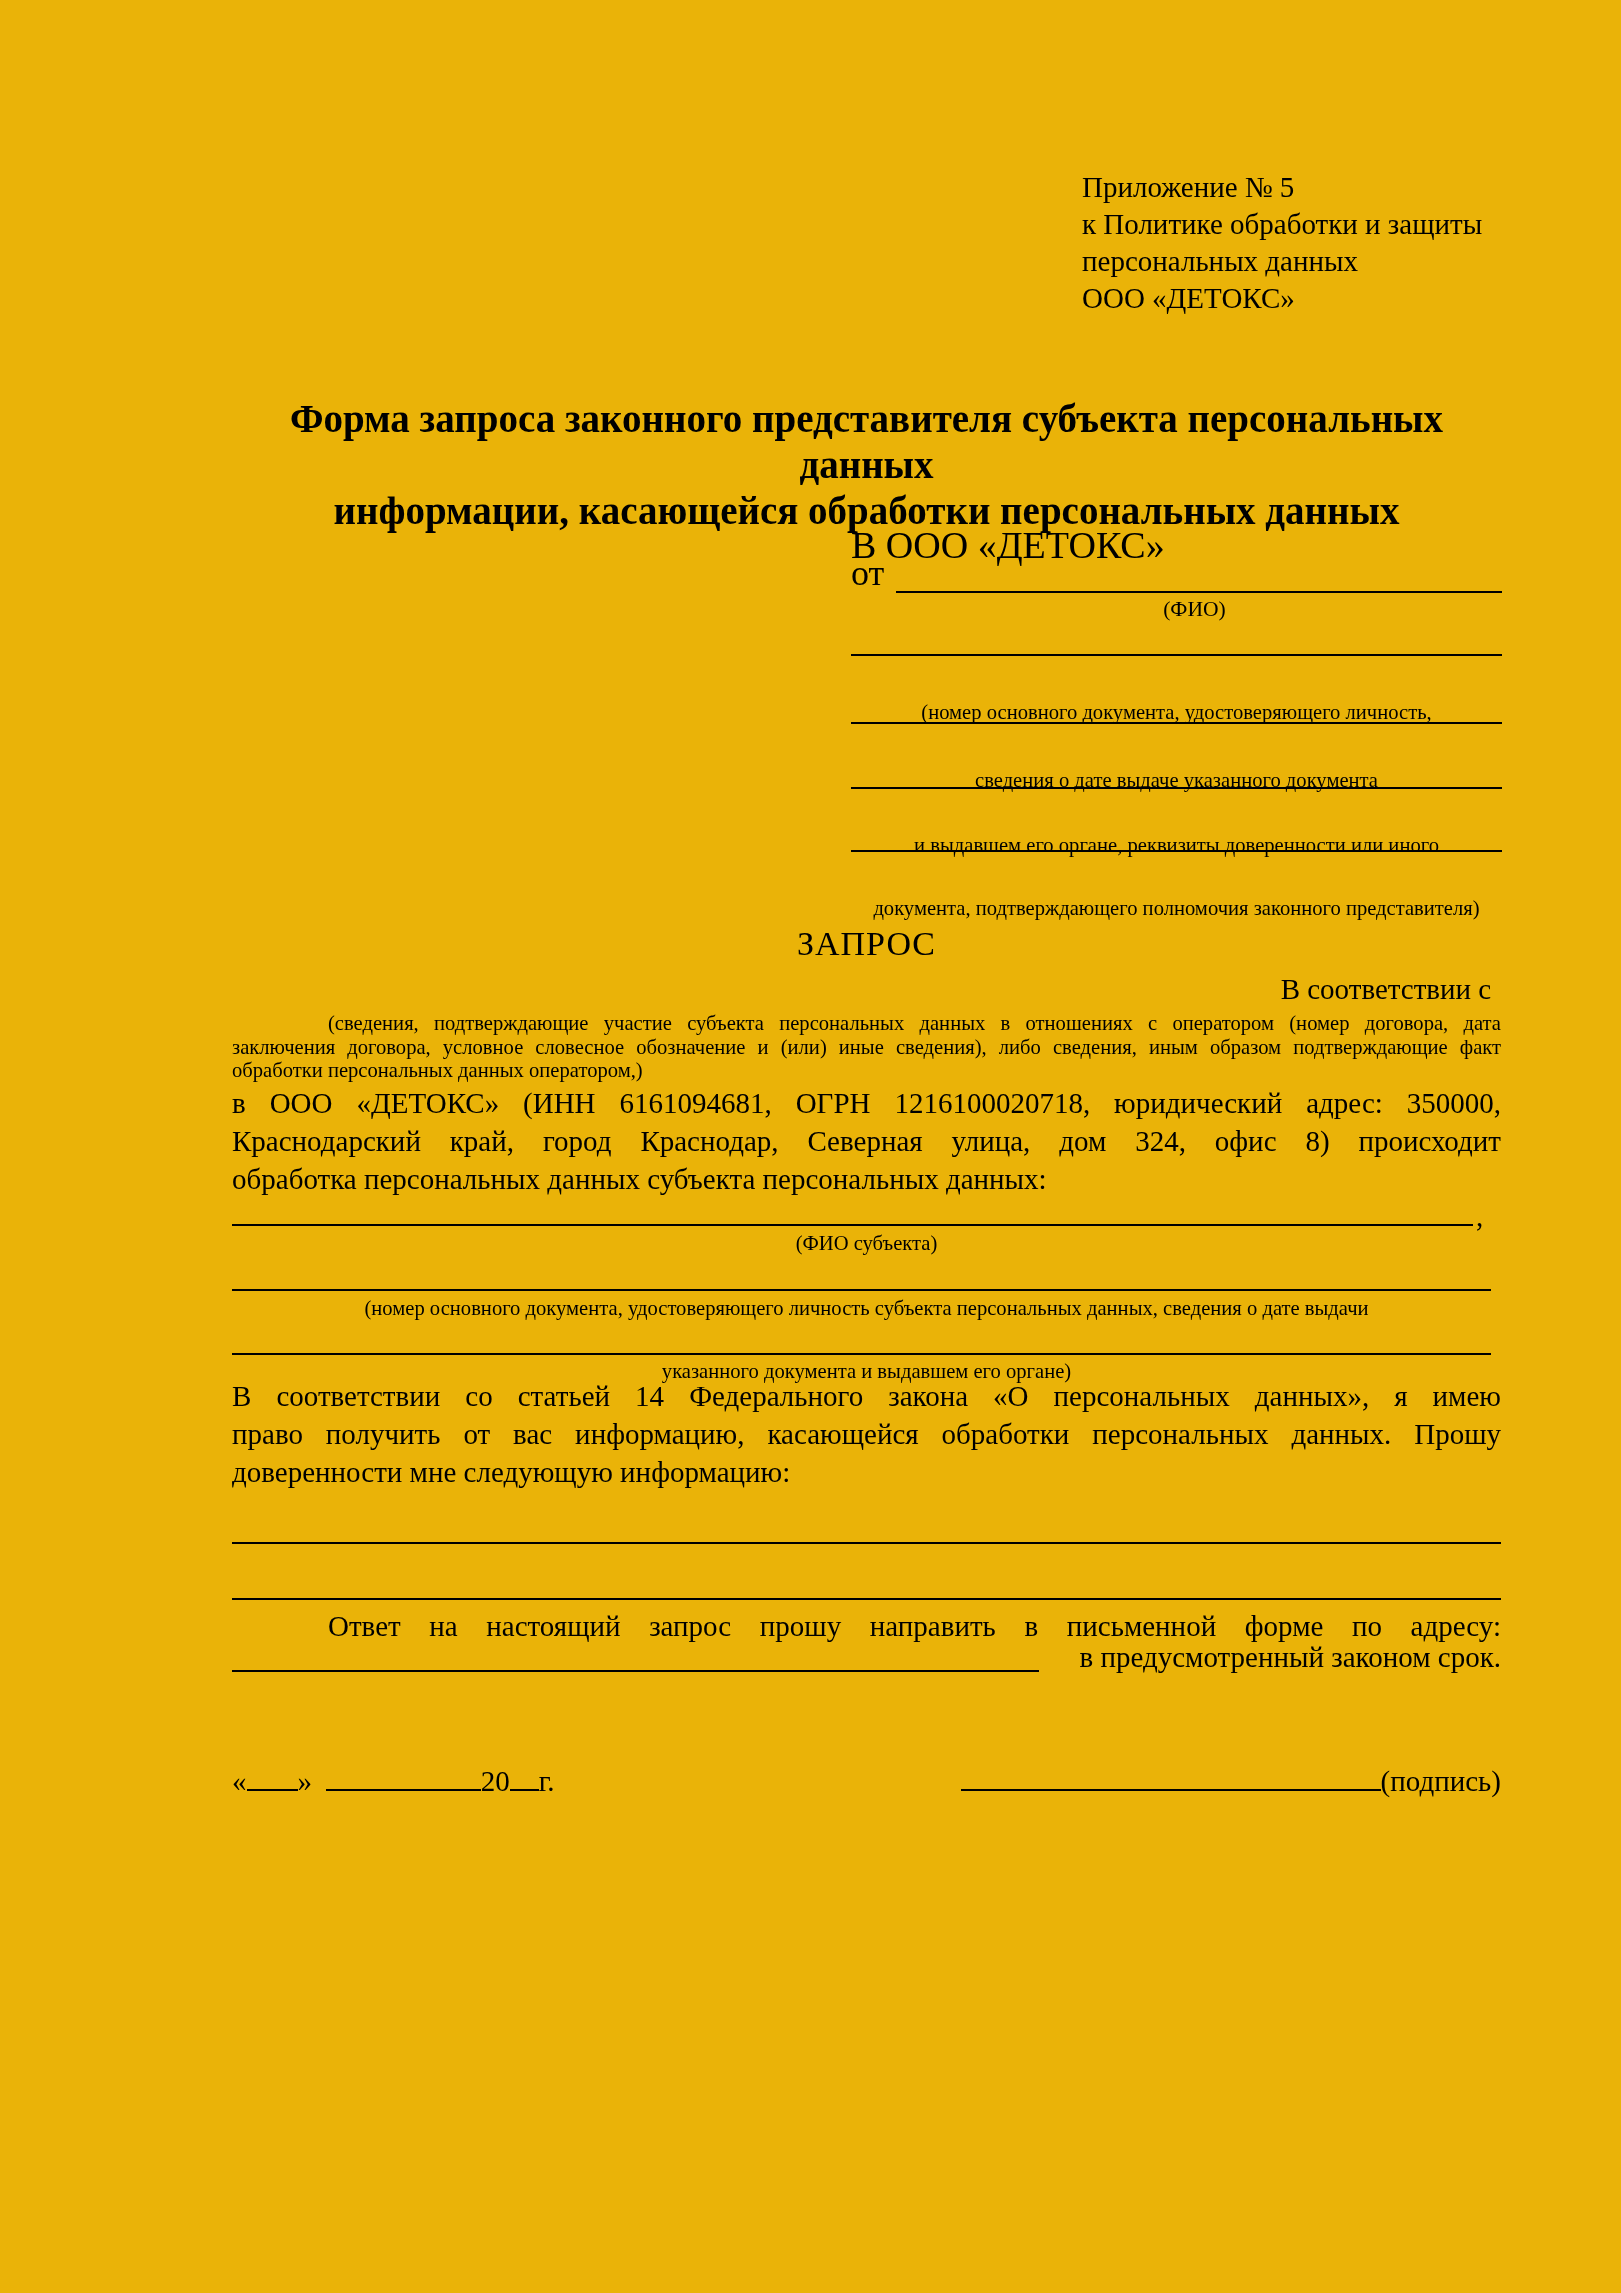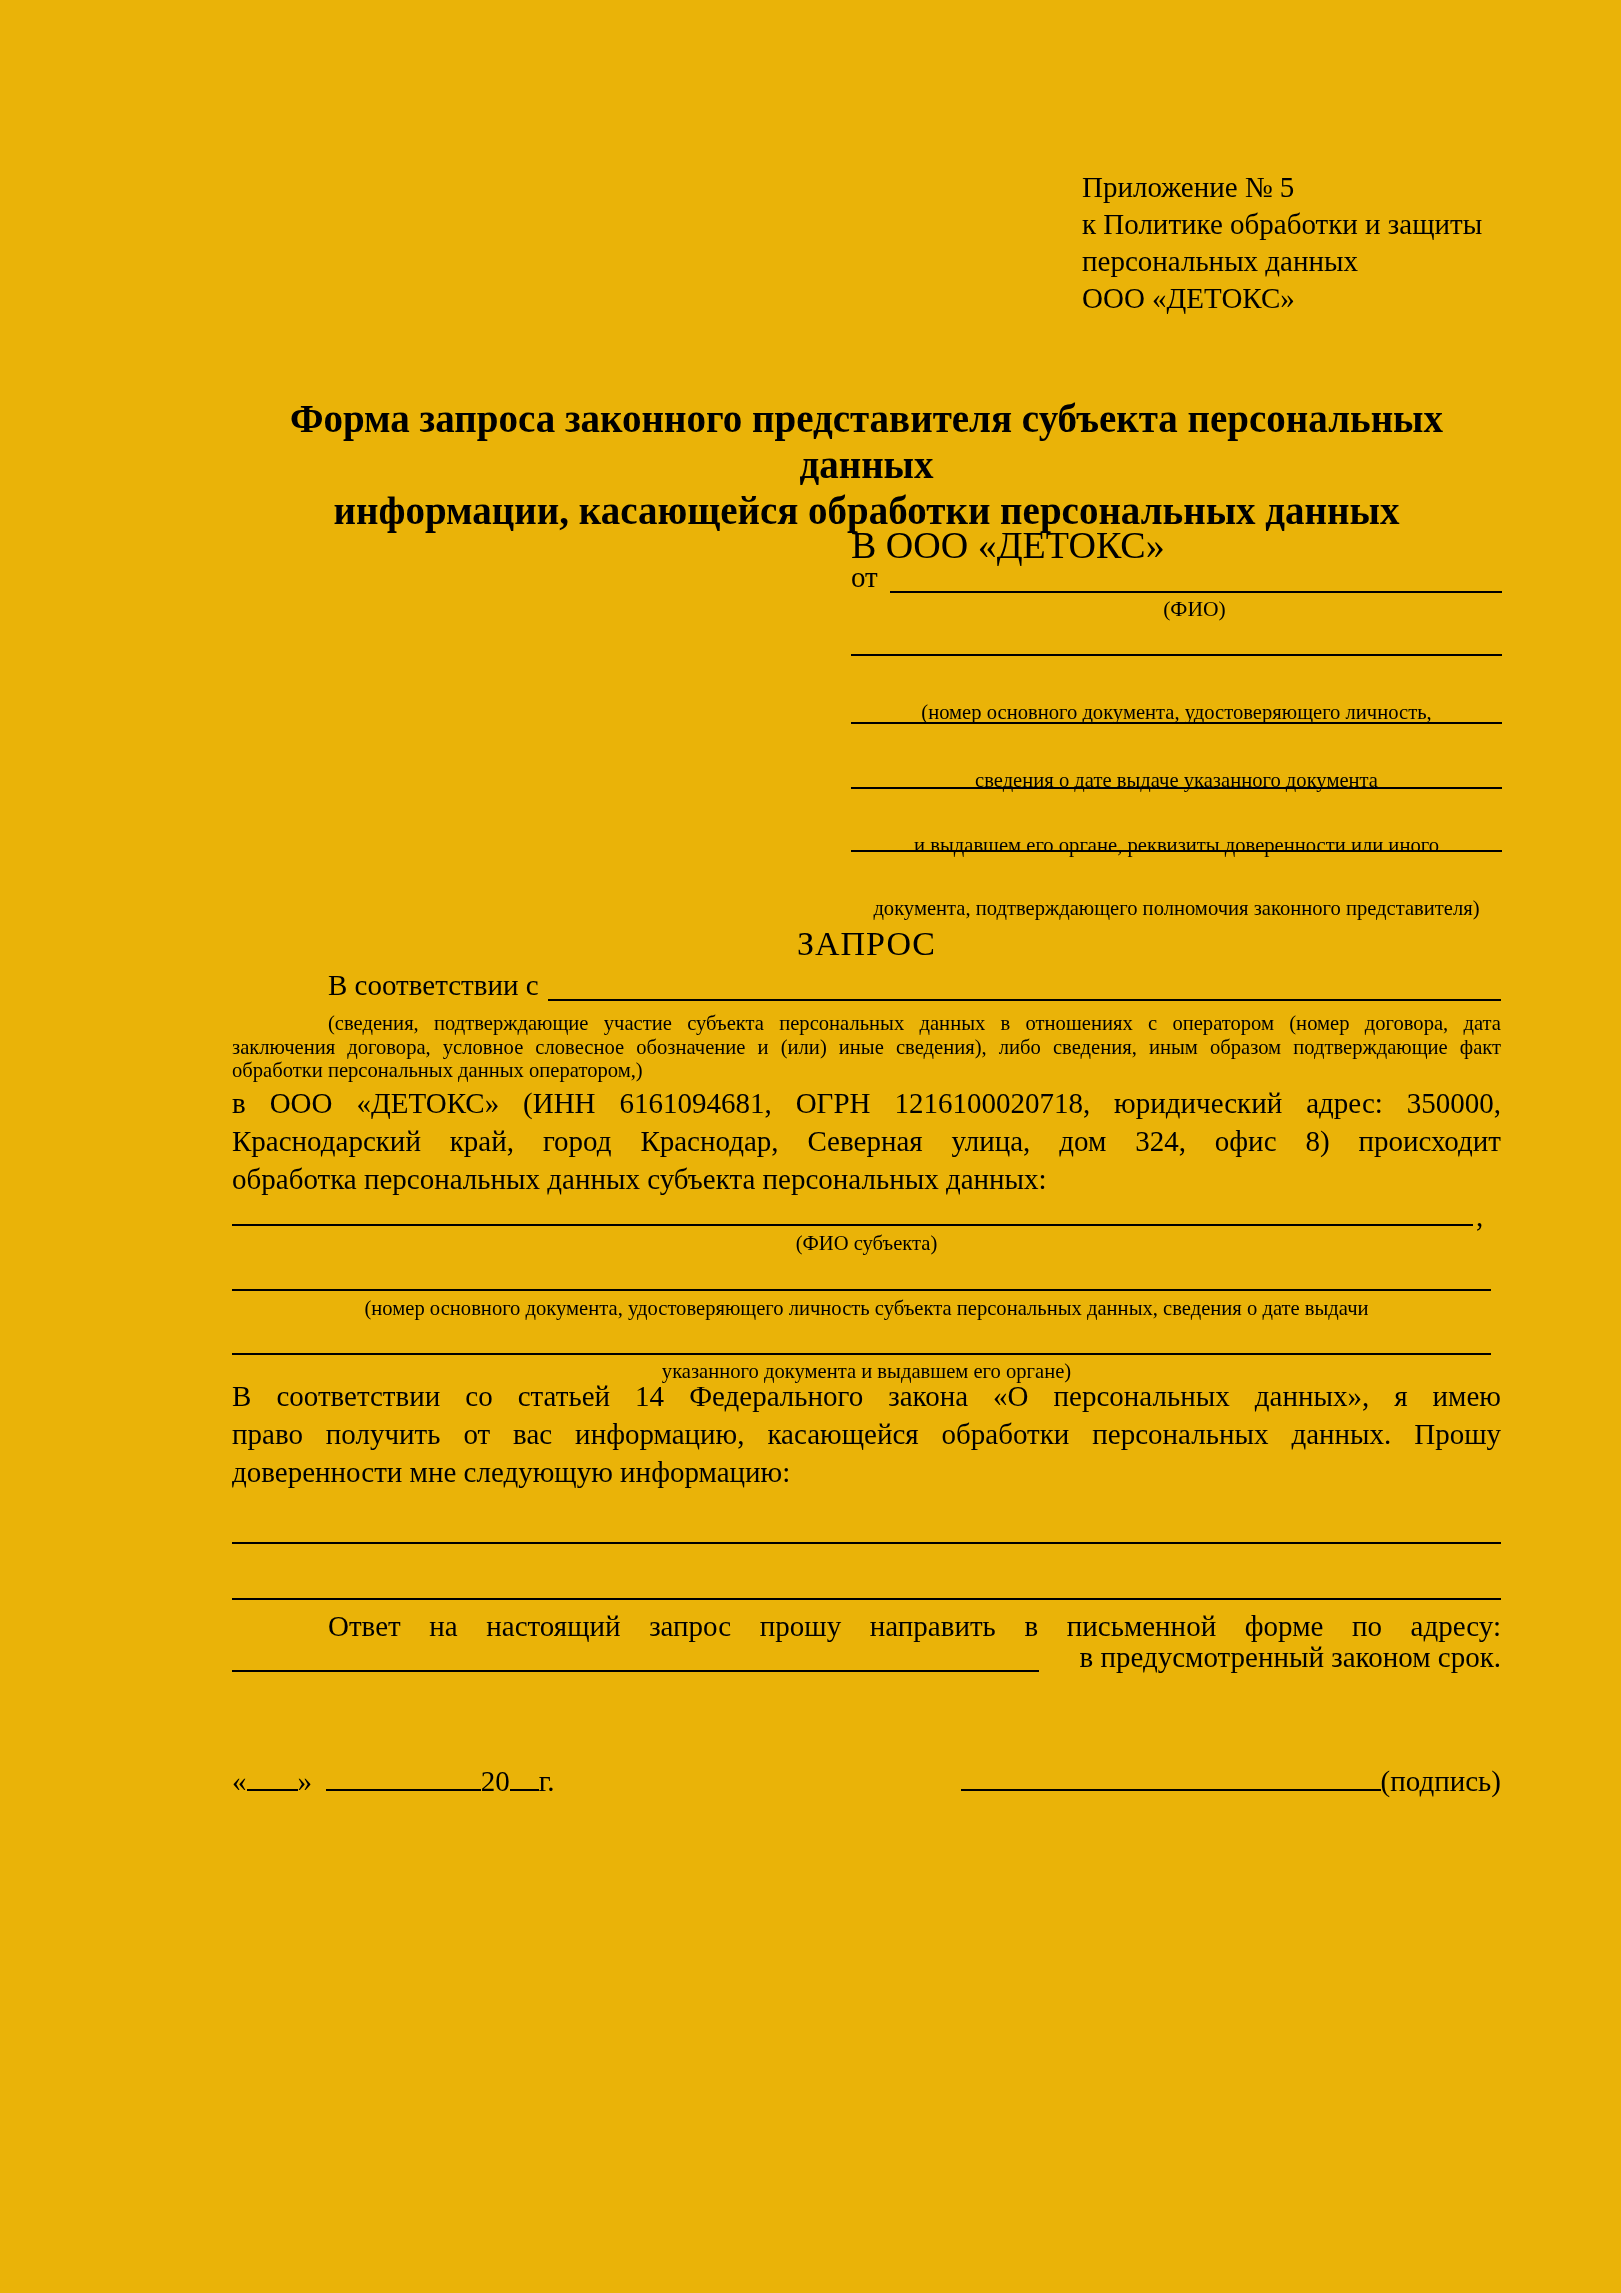--- a/index.html
+++ b/index.html
@@ -27,31 +27,31 @@
 
   .body-text { font-size:29px; line-height:38px; }
   .small-text { font-size:20.6px; line-height:23.5px; }
 
   .header-block { left:1082px; top:169px; width:451px; font-size:29px; line-height:37px; }
 
   .title { left:232px; top:396px; width:1269px; font-size:39px; line-height:46px; font-weight:bold; }
 
   .to-company { left:851px; top:523px; width:651px; font-size:38px; }
 
-  .from-row { left:851px; top:564px; width:651px; display:flex; align-items:flex-end; font-size:29px; height:30px; }
+  .from-row { left:851px; top:564px; width:651px; display:flex; align-items:flex-end; font-size:36px; height:30px; }
   .from-row .lbl { padding-right:11.8px; }
   .from-row .fill { flex:1; border-bottom:2.9px solid #000; margin-bottom:1px; }
 
   .fio-caption { left:887px; top:597px; width:615px; text-align:center; font-size:21.6px; line-height:25.5px; }
 
   .blank-caption { position:absolute; text-align:center; white-space:nowrap; font-size:20.6px; line-height:25.5px;margin-top:41px; }
 
   .zapros { left:232px; top:925px; width:1269px; text-align:center; font-size:34px; letter-spacing:1px; }
 
-  .intro-row { left:232px; top:973px; width:1269px; display:flex; align-items:flex-end; font-size:29px; height:29px; }
+  .intro-row { left:232px; top:973px; width:1269px; display:flex; align-items:flex-end; font-size:29px; height:29px;flex-direction:column; }
   .intro-row .lbl { padding-left:96px; padding-right:9.8px; white-space:nowrap; }
   .intro-row .fill { flex:1; border-bottom:2.9px solid #000; margin-bottom:1px; }
 
   .small-print { left:232px; top:1012px; width:1269px; }
 
   .operator-par { left:232px; top:1084px; width:1269px; }
 
   .comma-mark { left:1476px; top:1200px; font-size:29px; }
 
   .cap-center { position:absolute; left:232px; width:1269px; text-align:center; white-space:nowrap; font-size:20.6px; line-height:25.5px; }

